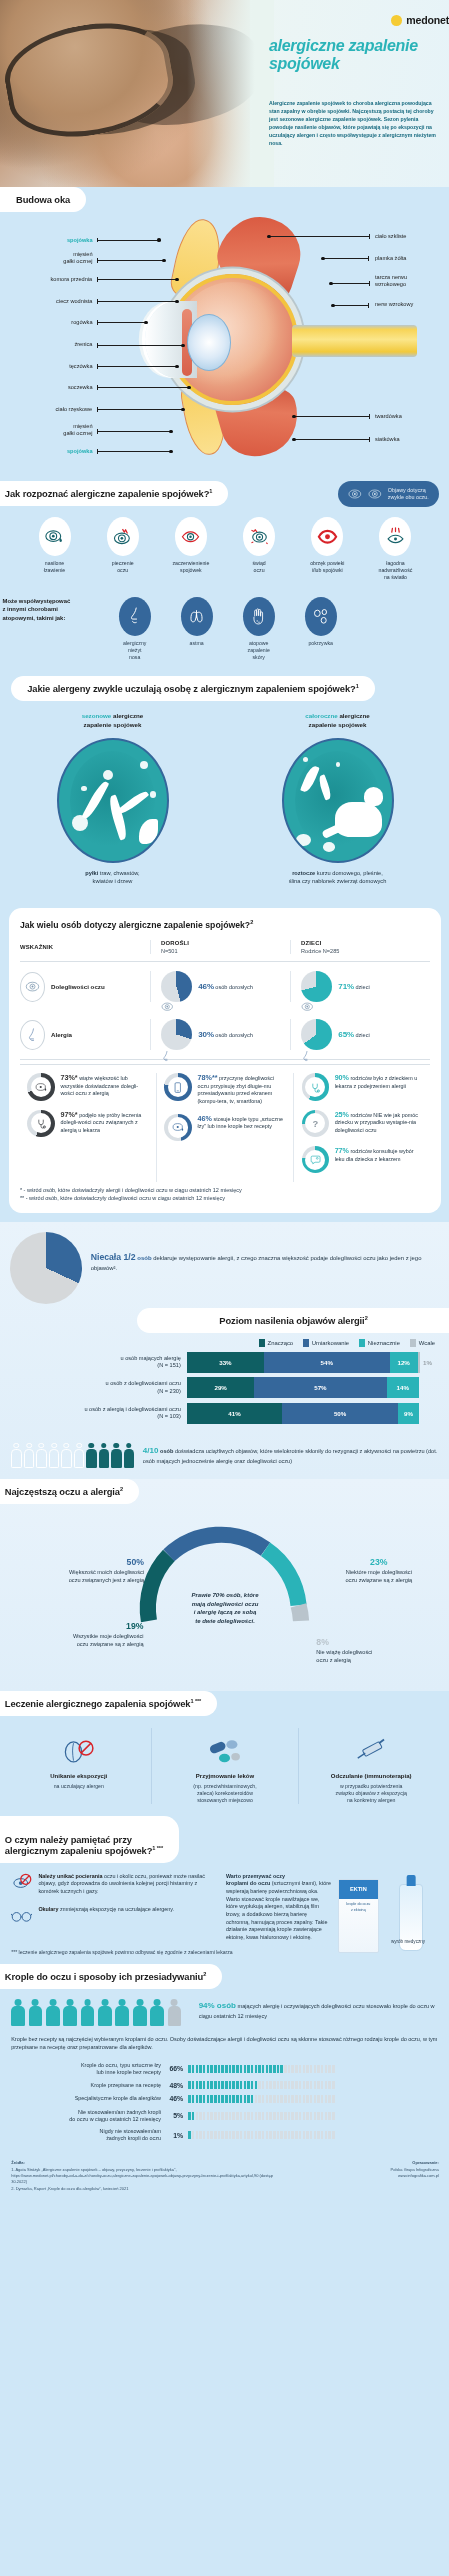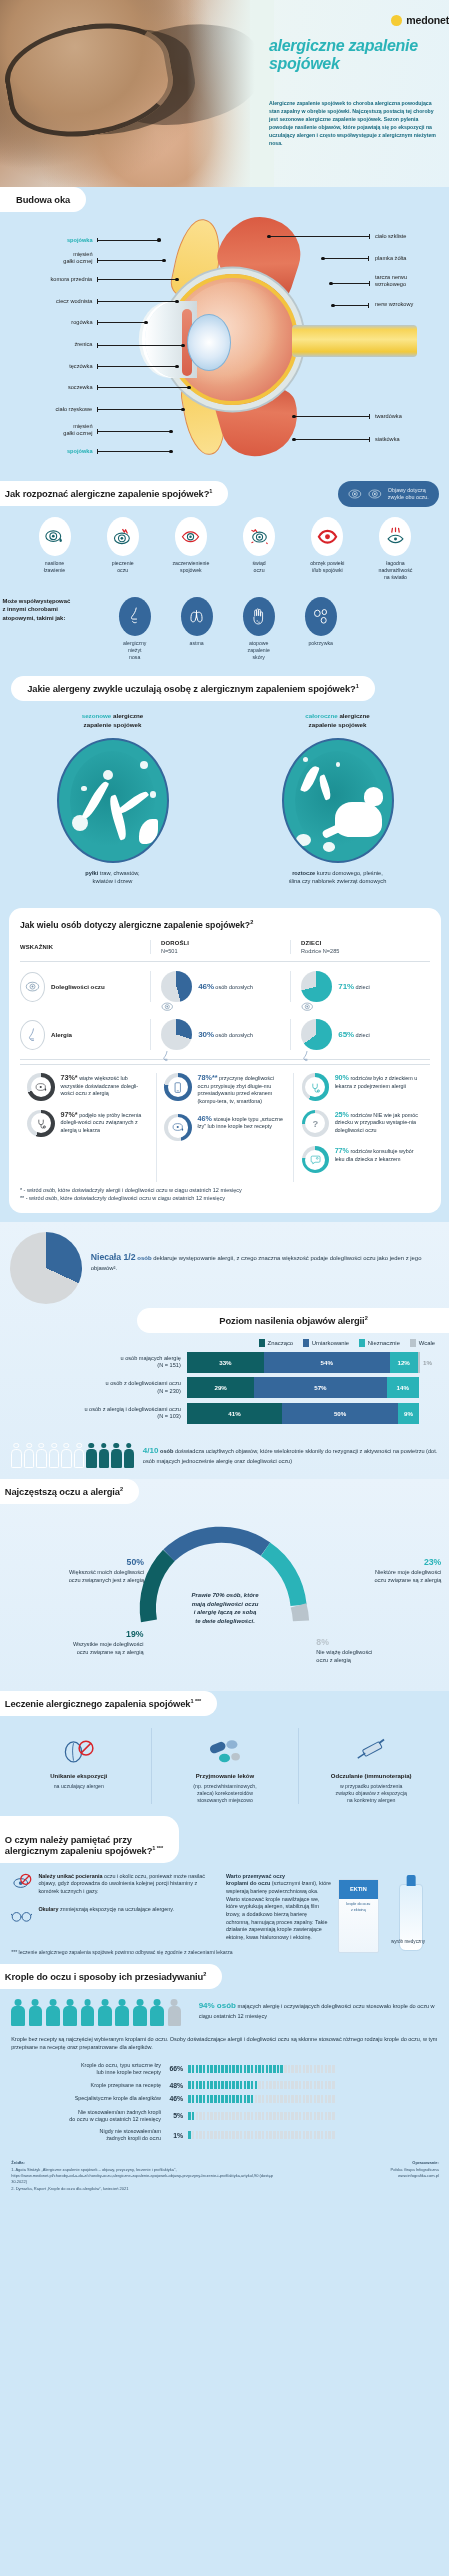--- a/index.html
+++ b/index.html
@@ -921,25 +921,25 @@
       <svg class="arc-svg" width="187" height="106" viewBox="0 0 300 170">
         <path d="M28 165 A122 122 0 0 1 60 60" fill="none" stroke="#0f5f63" stroke-width="26"></path>
         <path d="M60 60 A122 122 0 0 1 215 50" fill="none" stroke="#35679b" stroke-width="26"></path>
         <path d="M215 50 A122 122 0 0 1 268 140" fill="none" stroke="#2ab3b8" stroke-width="26"></path>
         <path d="M268 140 A122 122 0 0 1 272 165" fill="none" stroke="#b9c4cc" stroke-width="26"></path>
       </svg>
       <div class="arc-lbl" style="left:19px;top:44px;width:125px;text-align:right">
         <span class="n" style="color:#35679b">50%</span><span>Większość moich dolegliwości
 oczu związanych jest z alergią</span>
       </div>
-      <div class="arc-lbl" style="right:8.7px;top:44px;width:125px;text-align:right">
+      <div class="arc-lbl" style="right:8.7px;top:44px;width:125px;text-align:center">
         <span class="n" style="color:#2ab3b8">23%</span><span>Niektóre moje dolegliwości
 oczu związane są z alergią</span>
       </div>
-      <div class="arc-lbl" style="left:12.5px;top:116px;width:131px;text-align:right">
+      <div class="arc-lbl" style="left:12.5px;top:108px;width:131px;text-align:right">
         <span class="n" style="color:#0f5f63">19%</span><span>Wszystkie moje dolegliwości
 oczu związane są z alergią</span>
       </div>
       <div class="arc-lbl" style="right:8.7px;top:124px;width:125px;text-align:left">
         <span class="n" style="color:#b9c4cc">8%</span><span>Nie wiążę dolegliwości
 oczu z alergią</span>
       </div>
       <div class="arc-center">Prawie 70% osób, które
 mają dolegliwości oczu
 i alergię łączą ze sobą

